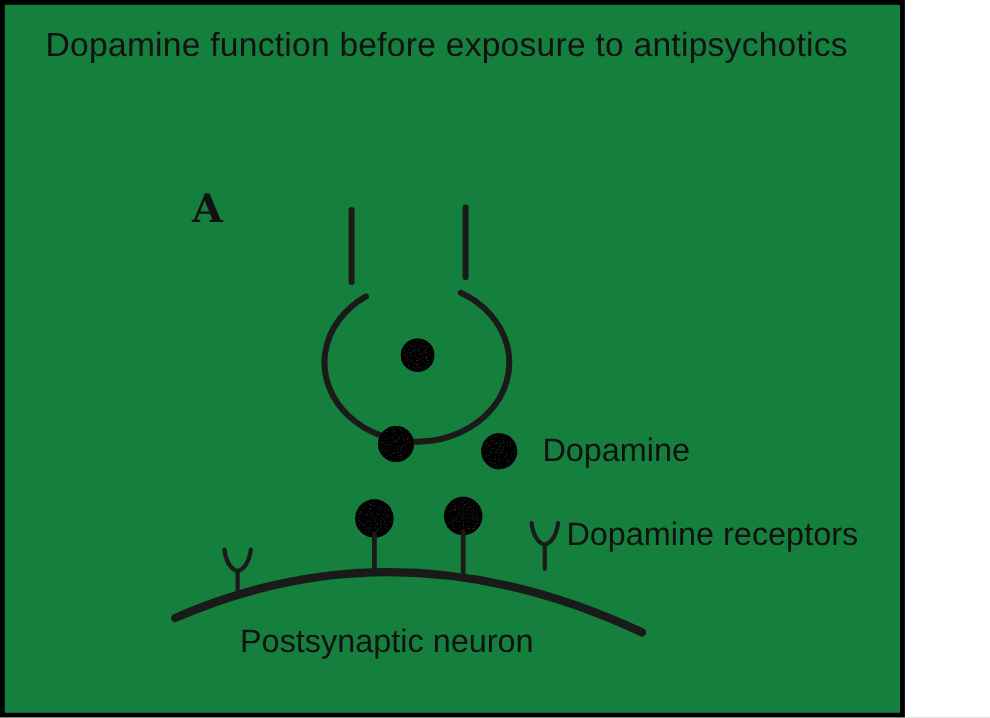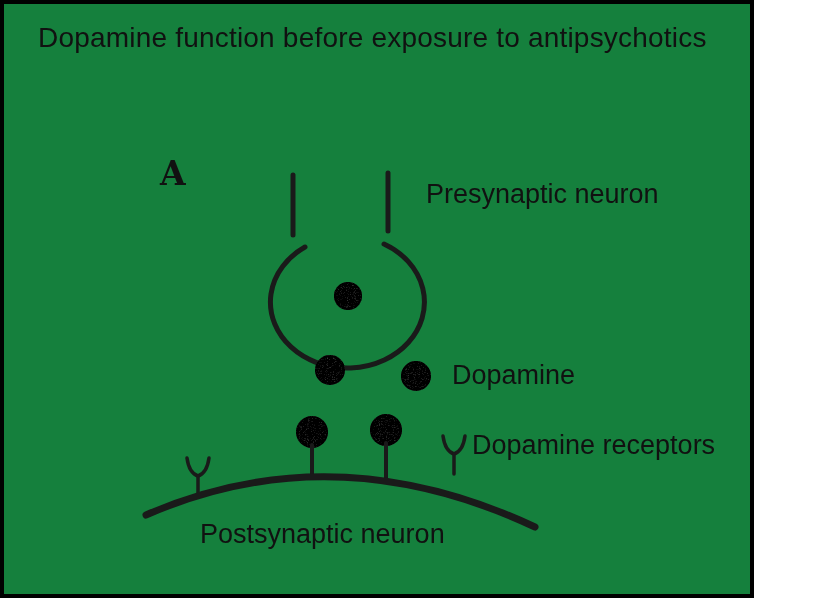--- a/index.html
+++ b/index.html
@@ -107,21 +107,20 @@
       <path class="ink-line" stroke-width="3.5" d="M 194 472 L 194 492"></path>
     </g>
     <g>
       <path class="ink-line" stroke-width="3.5" d="M 439 432 Q 441 447 450 450 Q 459 447 461 432"></path>
       <path class="ink-line" stroke-width="3.5" d="M 450 450 L 450 470"></path>
     </g>
 
     <path class="ink-line" stroke-width="7" d="M 142 511 Q 330 429 531 523"></path>
   </svg>
 
-  <div class="lbl lbl-presynaptic">Presynaptic neuron</div>
 
   <div class="lbl lbl-receptors">Dopamine receptors</div>
 
   <div class="lbl lbl-dopamine">Dopamine</div>
 
   <div class="lbl lbl-postsynaptic">Postsynaptic neuron</div>
 
 </div>
 
 </body></html>

